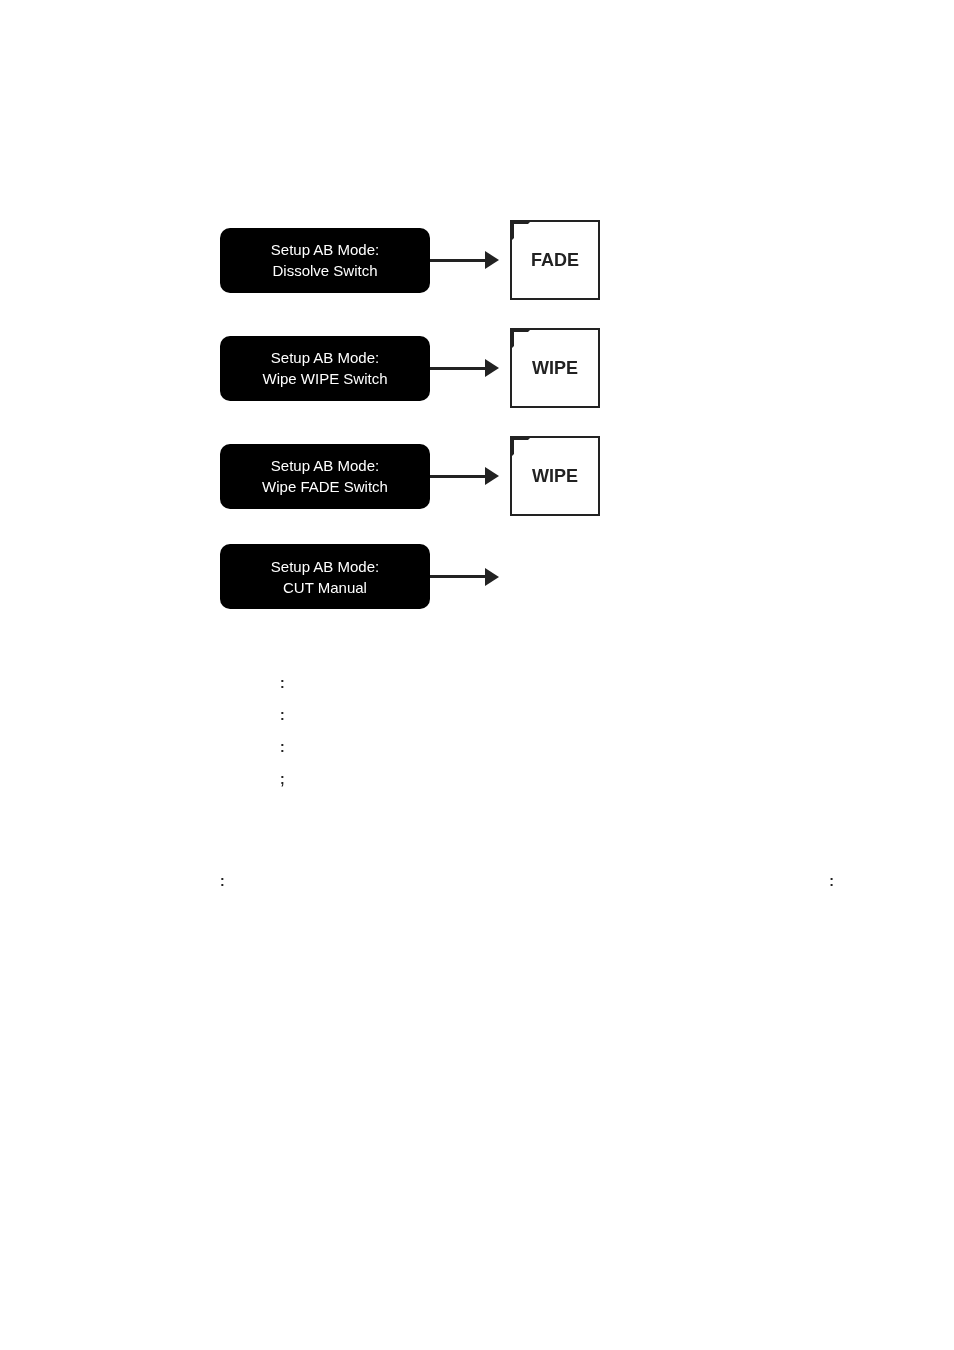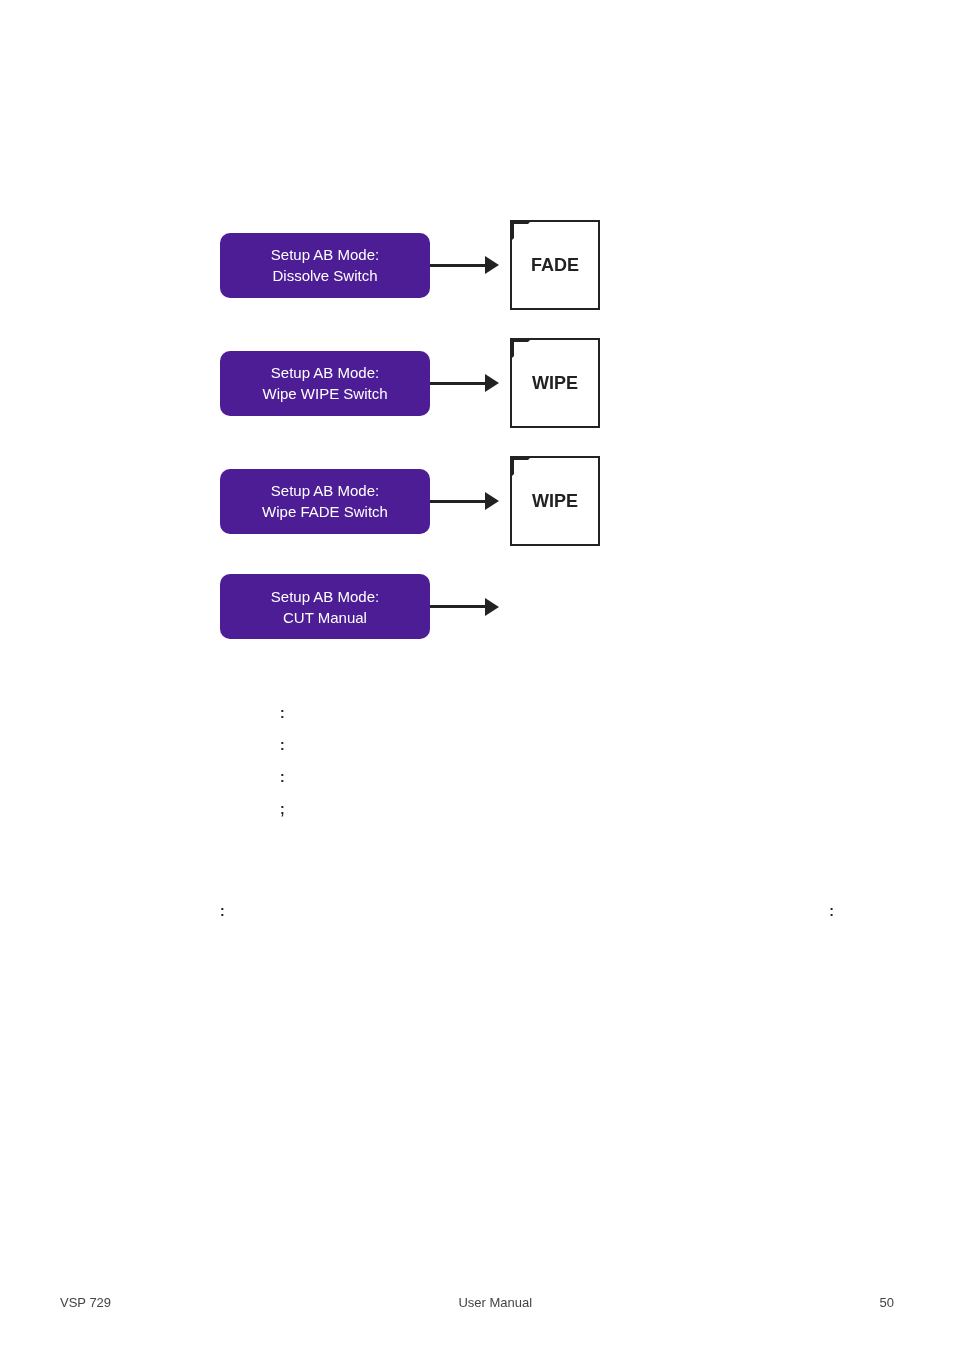--- a/index.html
+++ b/index.html
@@ -28,21 +28,21 @@
       gap: 28px;
     }
 
     .diagram-row {
       display: flex;
       align-items: center;
       gap: 0;
     }
 
     .setup-box {
-      background: #4c1d95;
+      background: #000000;
       color: white;
       border-radius: 10px;
       width: 210px;
       min-height: 65px;
       display: flex;
       flex-direction: column;
       align-items: center;
       justify-content: center;
       padding: 10px 14px;
       font-size: 15px;
@@ -76,21 +76,21 @@
       width: 0;
       height: 0;
       border-top: 9px solid transparent;
       border-bottom: 9px solid transparent;
       border-left: 14px solid #222;
     }
 
     
     .button-box {
       width: 90px;
-      height: 90px;
+      height: 80px;
       border: 2.5px solid #222;
       display: flex;
       align-items: center;
       justify-content: center;
       font-size: 18px;
       font-weight: bold;
       color: #222;
       position: relative;
       background: white;
     }
@@ -245,19 +245,14 @@
 
   <div class="bottom-section">
     <div class="bottom-left">
       <span class="colon">:</span>
     </div>
     <div class="bottom-right">
       <span class="colon">:</span>
     </div>
   </div>
 
-  <div class="footer">
-    <span>VSP 729</span>
-    <span>User Manual</span>
-    <span>50</span>
-  </div>
 
 </div>
 
 </body></html>

